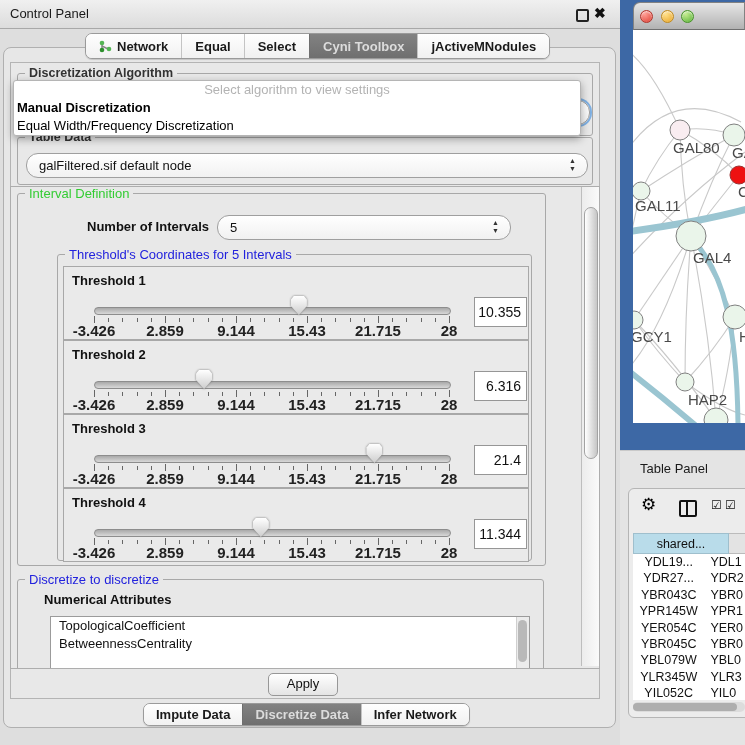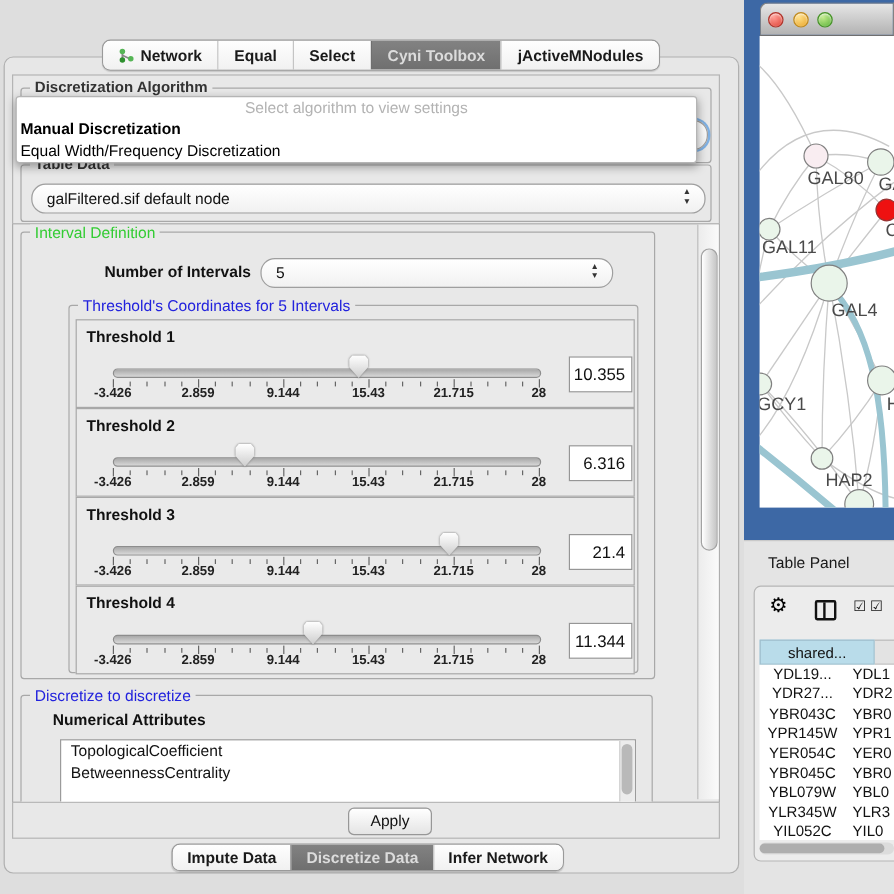--- a/index.html
+++ b/index.html
@@ -54,21 +54,21 @@
   #main-vscroll{position:absolute;right:0;top:0;width:17px;height:479px;background:linear-gradient(to right,#ececec,#fafafa);border-left:1px solid #bdbdbd;}
   #main-vscroll .thumb{position:absolute;left:2px;top:20px;width:12px;height:250px;border-radius:7px;background:linear-gradient(to right,#ffffff,#c6c6c6);border:1px solid #a2a2a2;}
 
   
   .thr-panel{position:absolute;left:5px;width:464px;height:72px;background:#eaeaea;border:1px solid #a8a8a8;}
   .thr-title{position:absolute;left:8px;top:6px;font-size:13px;font-weight:bold;color:#111;}
   .thr-track{position:absolute;left:30px;top:40px;width:355px;height:6px;border-radius:4px;background:linear-gradient(#a9a9a9,#d8d8d8);border:1px solid #8d8d8d;}
   .thr-hwrap{position:absolute;top:29px;width:16px;height:19px;filter:drop-shadow(0 0 1px #777);}
   .thr-handle{width:16px;height:19px;background:linear-gradient(#ffffff,#cdcdcd);clip-path:polygon(18% 0,82% 0,100% 18%,100% 52%,50% 100%,0 52%,0 18%);}
   .tick{position:absolute;width:1px;background:#666;}
-  .tick-label{position:absolute;top:55px;transform:translateX(-50%);font-size:11px;font-weight:bold;color:#222;white-space:nowrap;}
+  .tick-label{position:absolute;top:55px;transform:translateX(-50%);font-size:15px;font-weight:bold;color:#222;white-space:nowrap;}
   .thr-value{position:absolute;left:410px;top:30px;width:46px;height:28px;background:#ffffff;border:1px solid #969696;font-size:14px;color:#111;text-align:right;line-height:28px;padding-right:5px;}
 
   
   #attr-list{position:absolute;left:32px;top:36px;width:478px;height:60px;background:#ffffff;border:1px solid #9b9b9b;overflow:hidden;}
   .attr-item{font-size:13px;color:#111;line-height:18px;padding-left:8px;white-space:nowrap;}
   #attr-vscroll{position:absolute;right:0;top:0;width:12px;height:58px;background:#ececec;border-left:1px solid #cfcfcf;}
   #attr-vscroll .thumb{position:absolute;left:1px;top:3px;width:9px;height:42px;border-radius:5px;background:#b9b9b9;}
 
   #apply-btn{position:absolute;left:258px;top:611px;width:68px;height:21px;background:linear-gradient(#ffffff,#e4e4e4);border:1px solid #979797;border-radius:5px;font-size:13px;color:#111;text-align:center;line-height:20px;}
 
@@ -103,20 +103,25 @@
 
   svg text{font-family:"Liberation Sans",sans-serif;}
 </style>
 </head>
 <body>
 
 <div id="screen">
 
   <div id="control-panel">
 
+    <div id="cp-titlebar">
+      <span id="cp-title">Control Panel</span>
+      <span id="cp-float"></span>
+      <span id="cp-close">✖</span>
+    </div>
 
     <div id="cp-frame"></div>
 
     <div id="top-tabs" class="seg-strip">
         <span class="seg">
           <svg width="13" height="13">
             <line x1="3" y1="3" x2="3" y2="10" stroke="#888" stroke-width="1.5"></line>
             <line x1="3" y1="6" x2="9" y2="9" stroke="#888" stroke-width="1.5"></line>
             <circle cx="3" cy="3" r="2.3" fill="#55b555"></circle>
             <circle cx="3" cy="10" r="2.3" fill="#2e8f2e"></circle>
@@ -375,21 +380,21 @@
               <div class="thumb"></div>
             </div>
         </div>
       </div>
 
       <div id="main-vscroll">
           <div class="thumb"></div>
         </div>
     </div>
 
-    <div style="position:absolute;left:10px;top:62px;width:588px;height:556px;pointer-events:none;margin-left:22px;">
+    <div style="position:absolute;left:10px;top:62px;width:588px;height:556px;pointer-events:none;">
       <div id="apply-btn" style="pointer-events:auto;">Apply</div>
     </div>
 
     <div id="bottom-tabs" class="seg-strip">
         <span class="seg">
           <span>Impute Data</span>
         </span>
         <span class="seg selected">
           <span>Discretize Data</span>
         </span>

